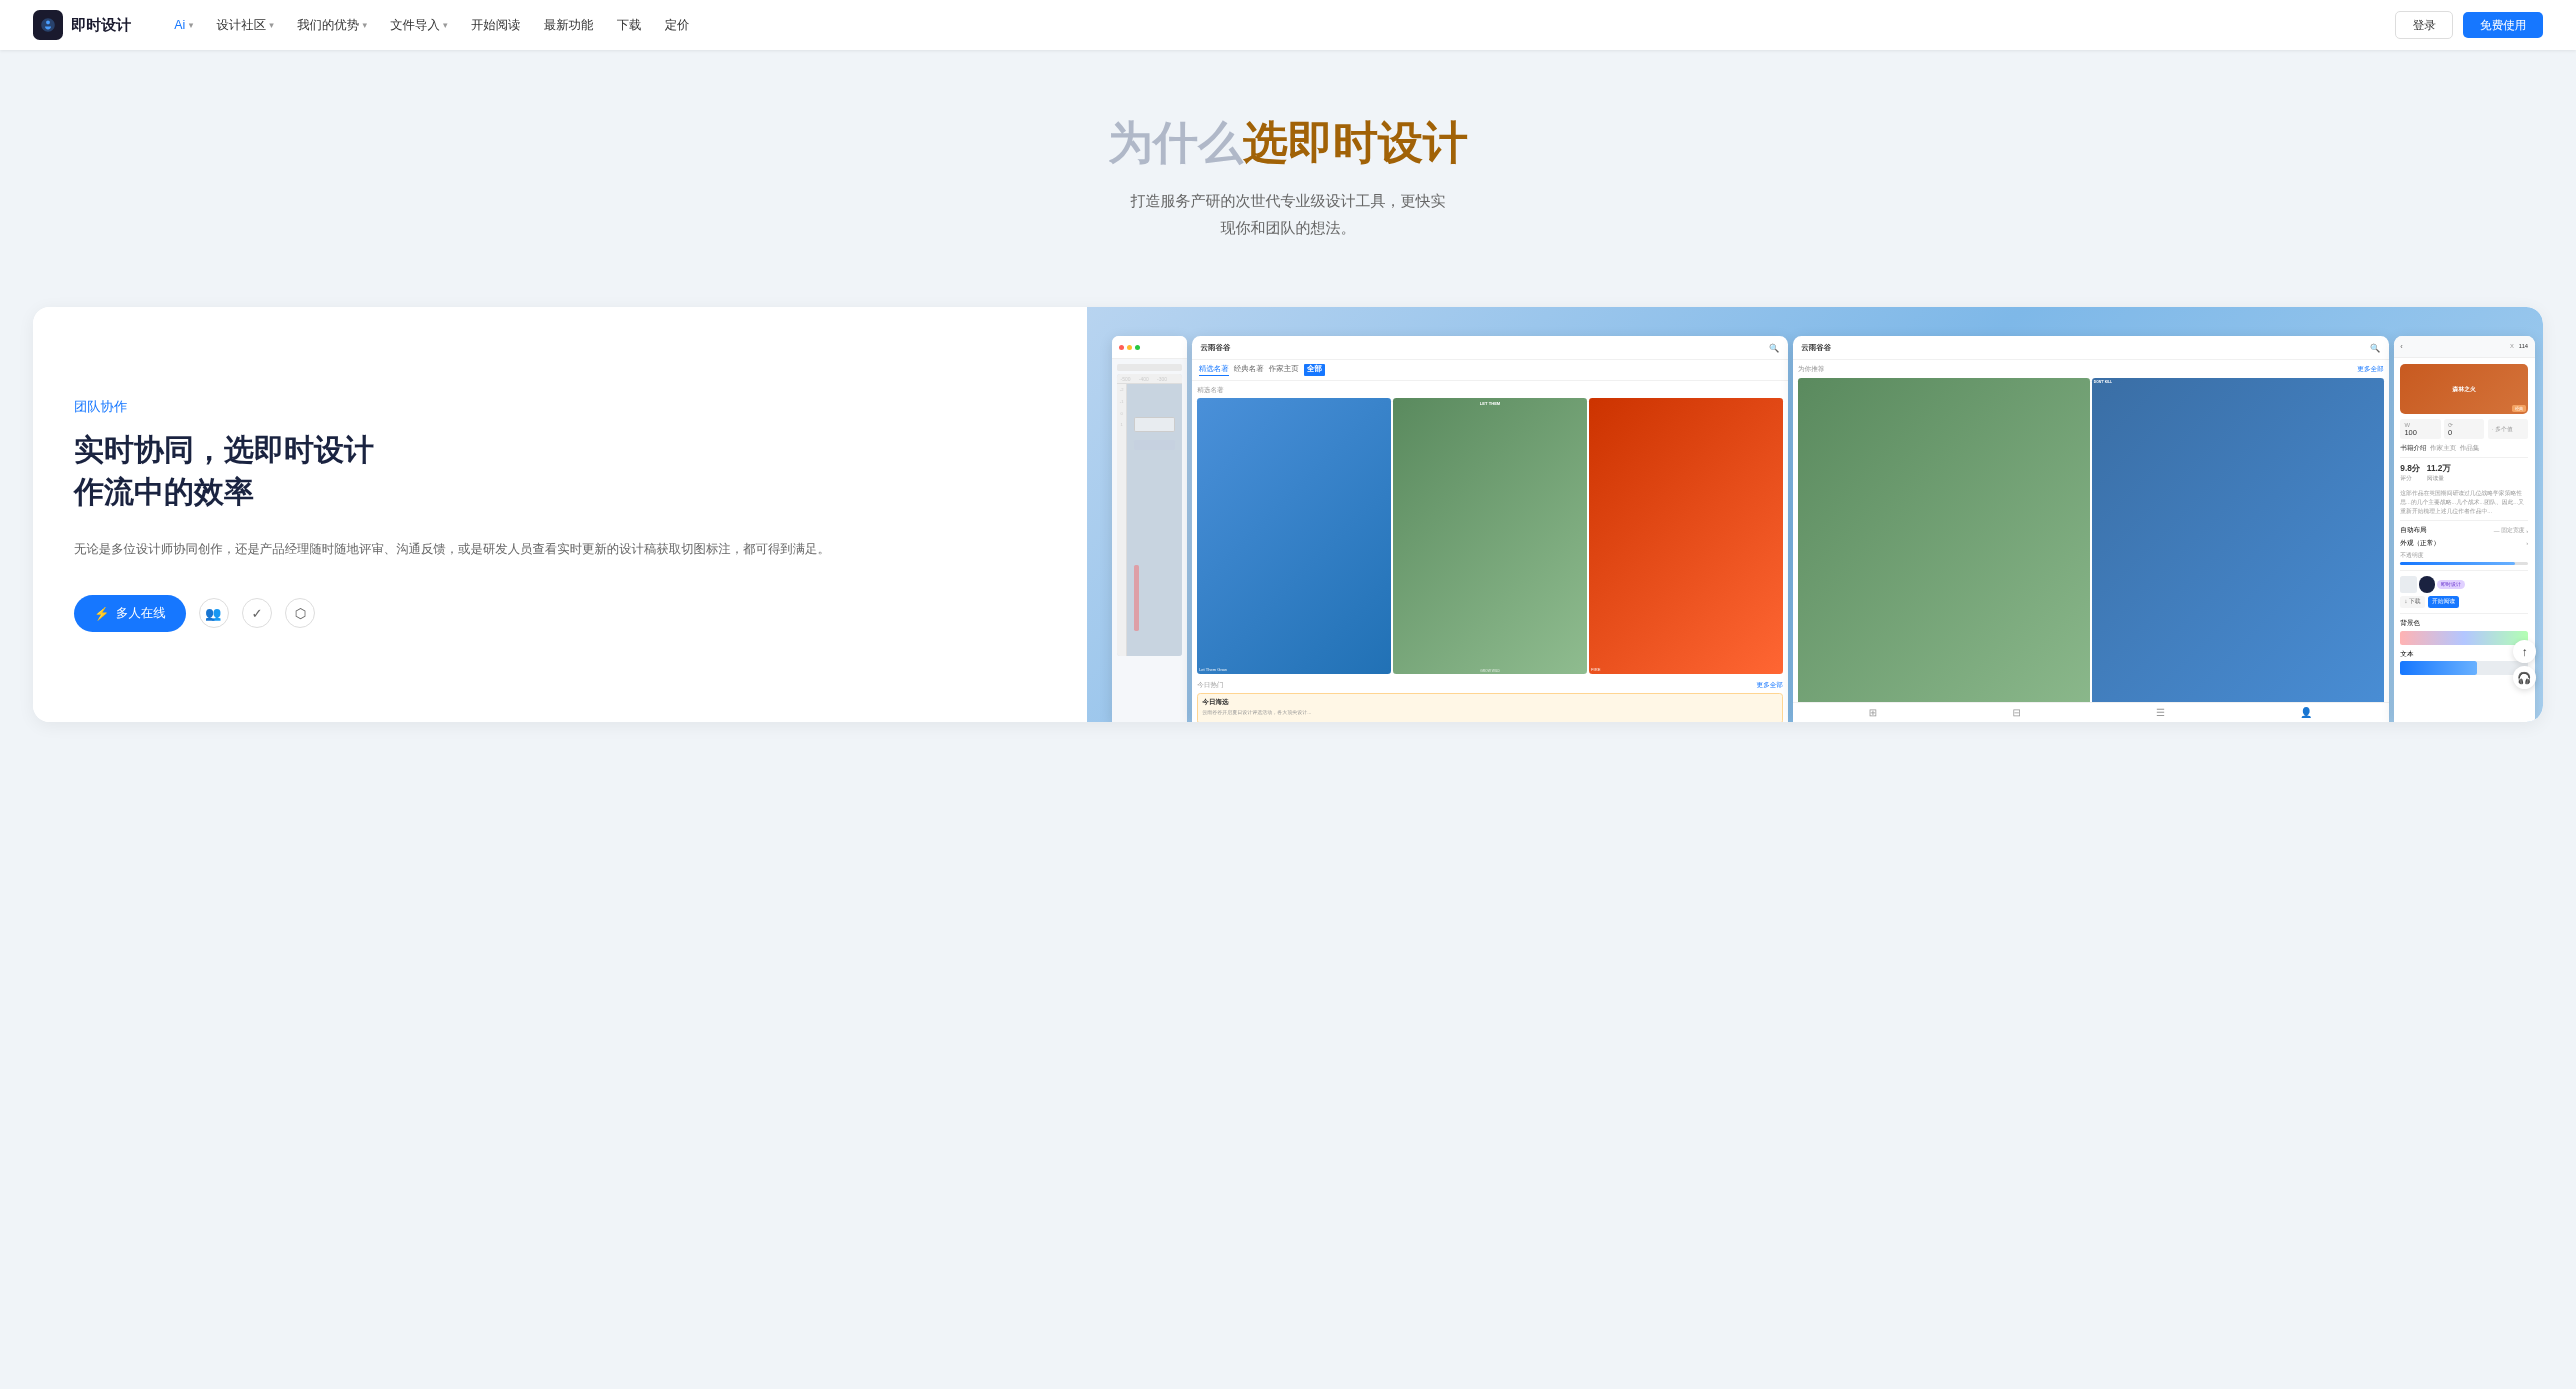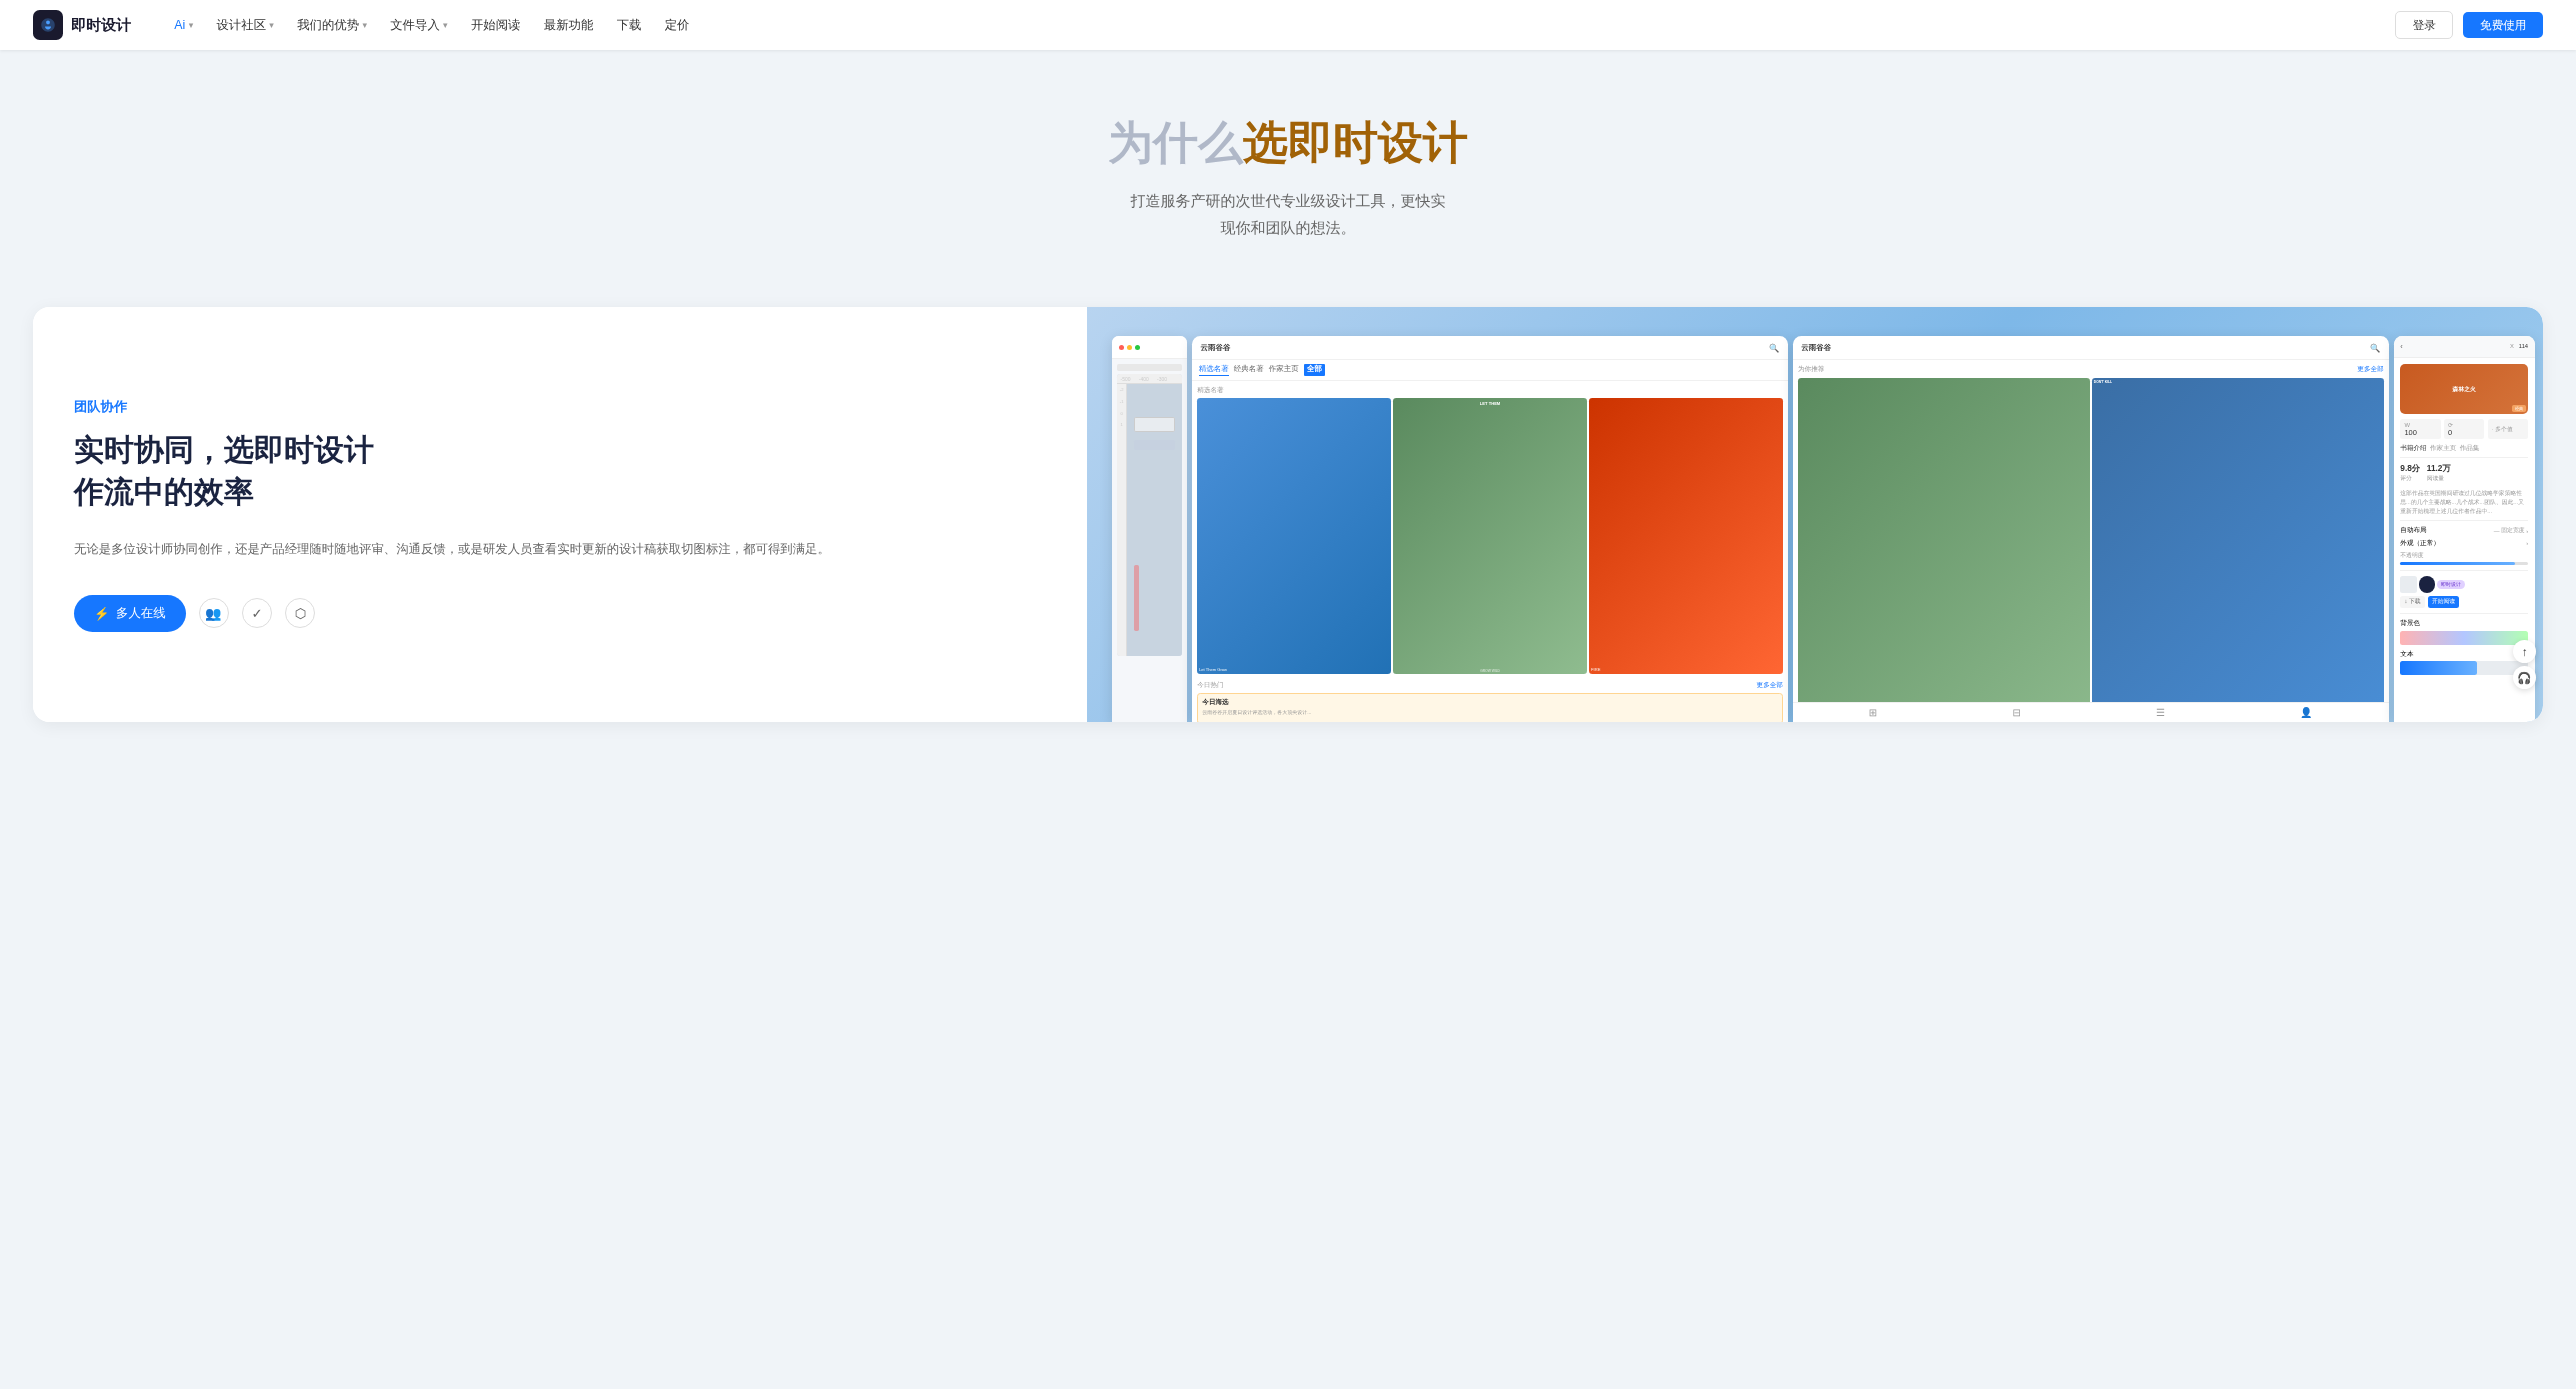--- a/index.html
+++ b/index.html
@@ -118,21 +118,21 @@
       width: 42%;
       padding: 50px 41px;
       display: flex;
       flex-direction: column;
       justify-content: center;
       background: #fff;
     }
     .feature-tag {
       color: #1677ff;
       font-size: 13.3px;
-      font-weight: 700;
+      font-weight: 400;
       margin-bottom: 13.3px;
     }
     .feature-title {
       font-size: 30px;
       font-weight: 700;
       color: #1a2340;
       line-height: 1.4;
       margin-bottom: 25px;
     }
     .feature-desc {

